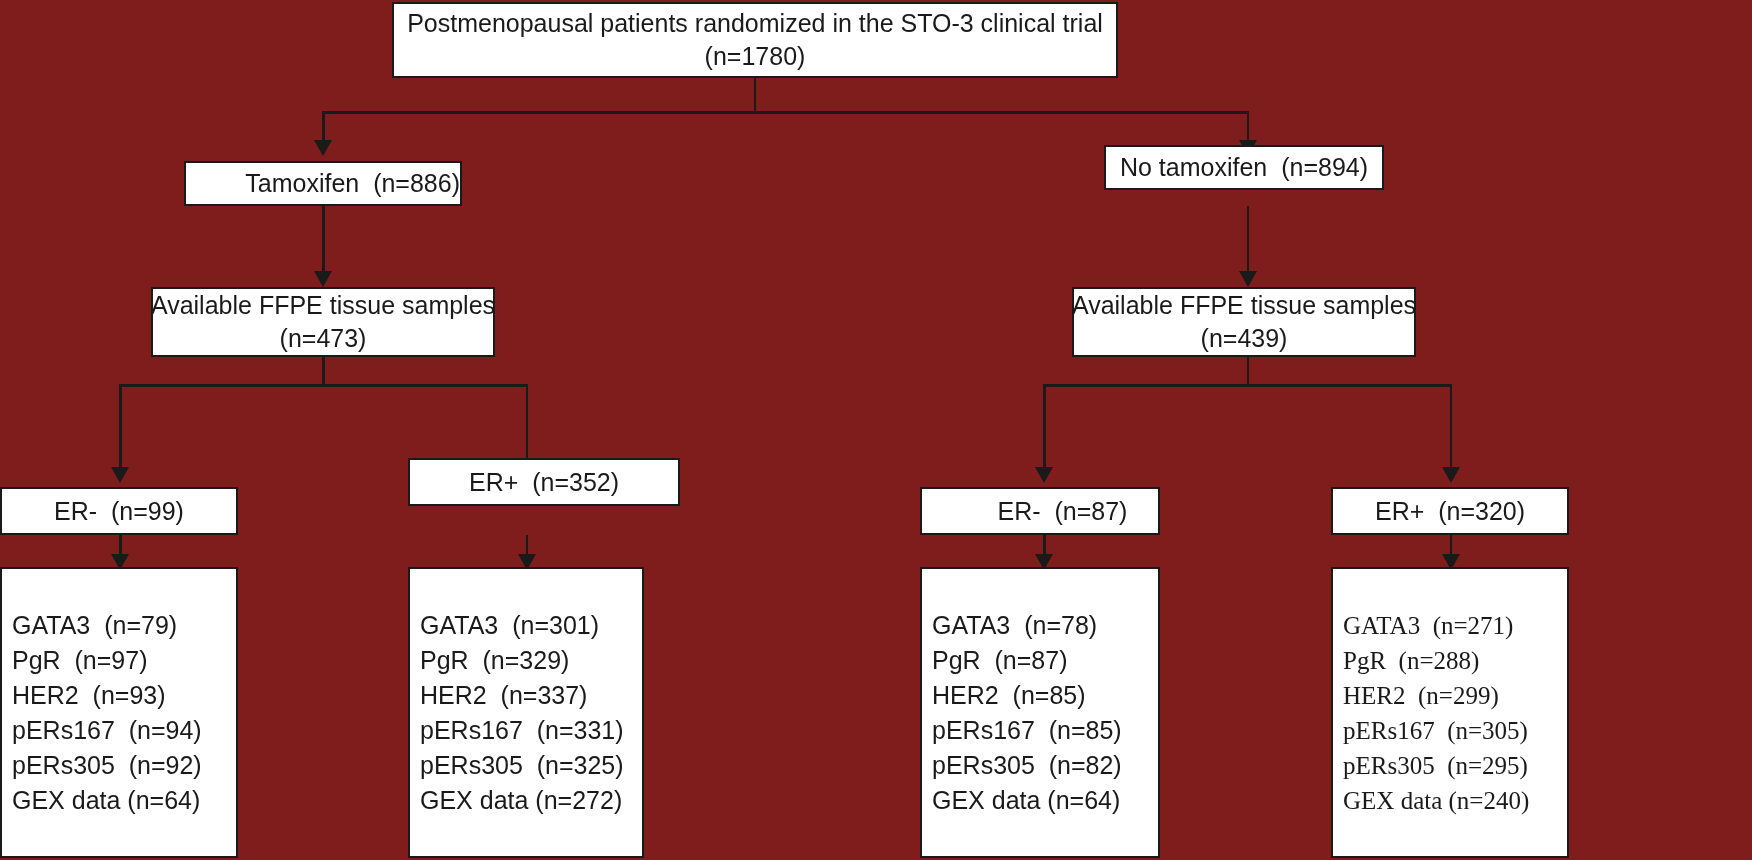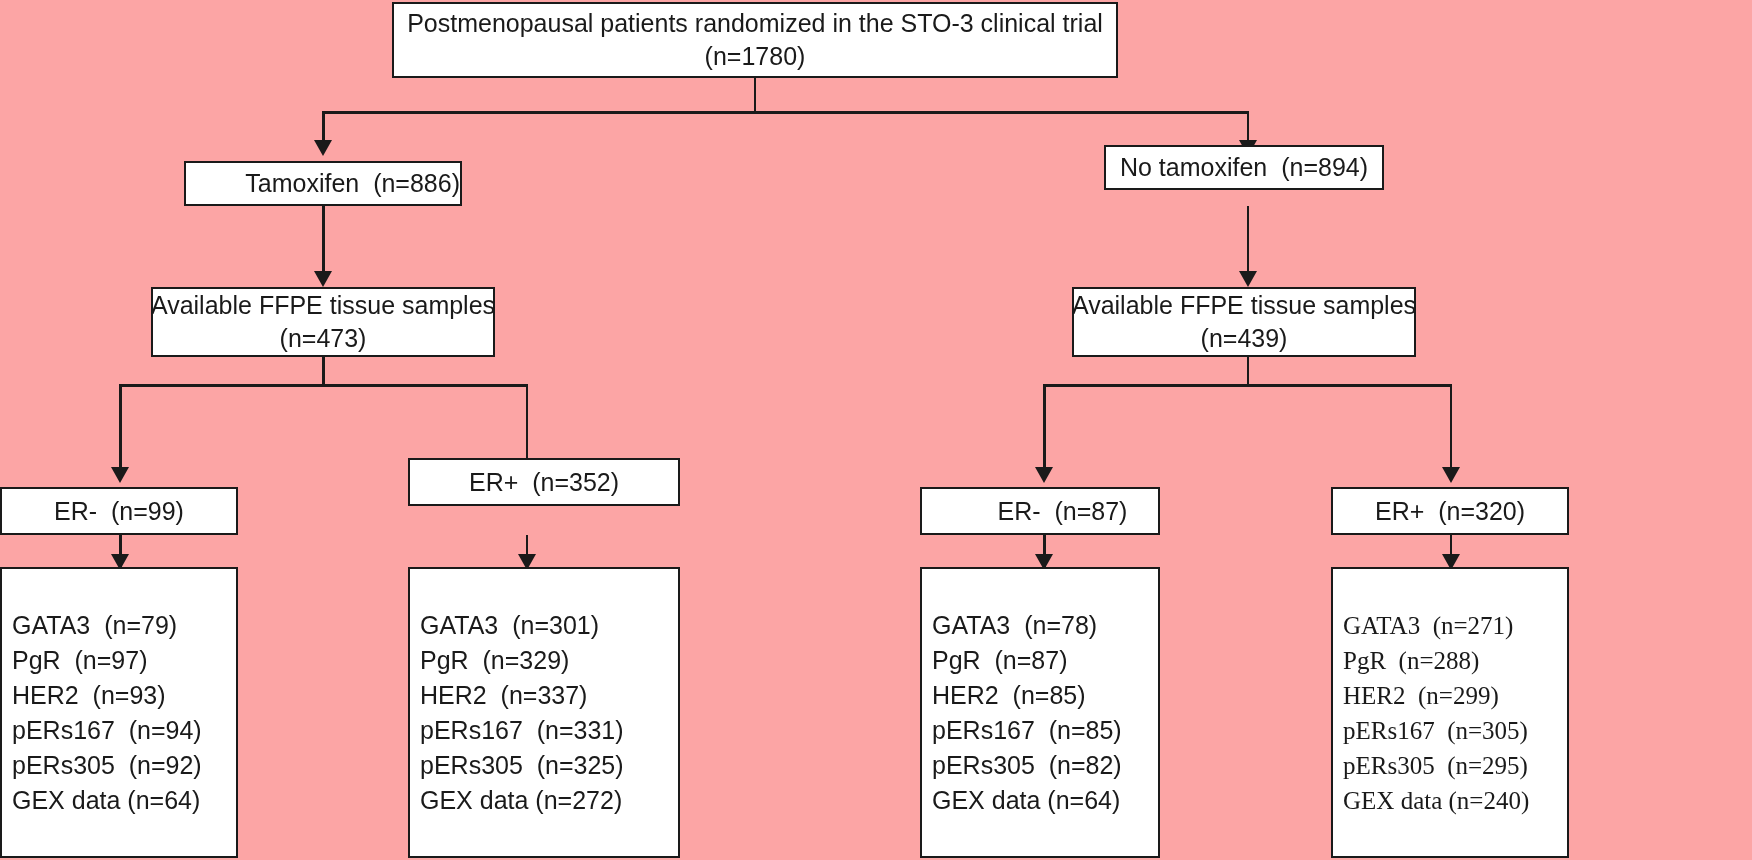--- a/index.html
+++ b/index.html
@@ -8,21 +8,21 @@
     background: #ffffff;
   }
   body {
     font-family: "Liberation Sans", sans-serif;
     color: #1a1a1a;
   }
   #canvas {
     position: relative;
     width: 1752px;
     height: 860px;
-    background: #fca5a5;
+    background: #7f1d1d;
     overflow: hidden;
   }
   .box {
     position: absolute;
     box-sizing: border-box;
     border: 2.5px solid #1a1a1a;
     background: #ffffff;
     display: flex;
     flex-direction: column;
     justify-content: center;
@@ -156,21 +156,21 @@
 
   <div class="box t-assay left-align assay-list" style="left:0px; top:567px; width:238px; height:291px;">
     <span class="line">GATA3  (n=79)</span>
     <span class="line">PgR  (n=97)</span>
     <span class="line">HER2  (n=93)</span>
     <span class="line">pERs167  (n=94)</span>
     <span class="line">pERs305  (n=92)</span>
     <span class="line">GEX data (n=64)</span>
   </div>
 
-  <div class="box t-assay left-align assay-list" style="left:408px; top:567px; width:272px; height:291px;">
+  <div class="box t-assay left-align assay-list" style="left:408px; top:567px; width:236px; height:291px;">
     <span class="line">GATA3  (n=301)</span>
     <span class="line">PgR  (n=329)</span>
     <span class="line">HER2  (n=337)</span>
     <span class="line">pERs167  (n=331)</span>
     <span class="line">pERs305  (n=325)</span>
     <span class="line">GEX data (n=272)</span>
   </div>
 
   <div class="box t-assay left-align assay-list" style="left:920px; top:567px; width:240px; height:291px;">
     <span class="line">GATA3  (n=78)</span>

